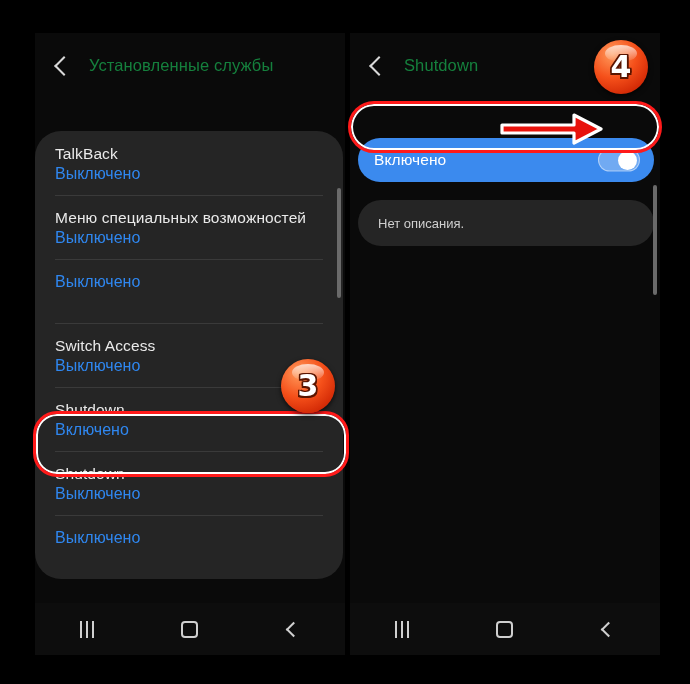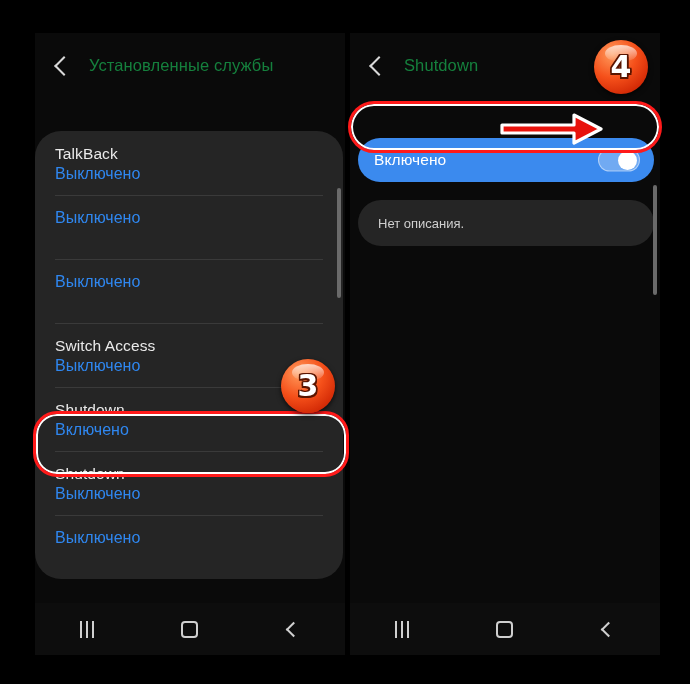--- a/index.html
+++ b/index.html
@@ -220,20 +220,21 @@
       <span class="back-chevron"></span>
       <span class="title-text">Установленные службы</span>
     </div>
 
     <div class="card list-card">
       <div class="row">
         <div class="row-title">TalkBack</div>
         <div class="row-status">Выключено</div>
       </div>
       <div class="row">
+        <div class="row-title">Меню специальных возможностей</div>
         <div class="row-status">Выключено</div>
       </div>
       <div class="row">
         <div class="row-status">Выключено</div>
       </div>
       <div class="row">
         <div class="row-title">Switch Access</div>
         <div class="row-status">Выключено</div>
       </div>
       <div class="row">

